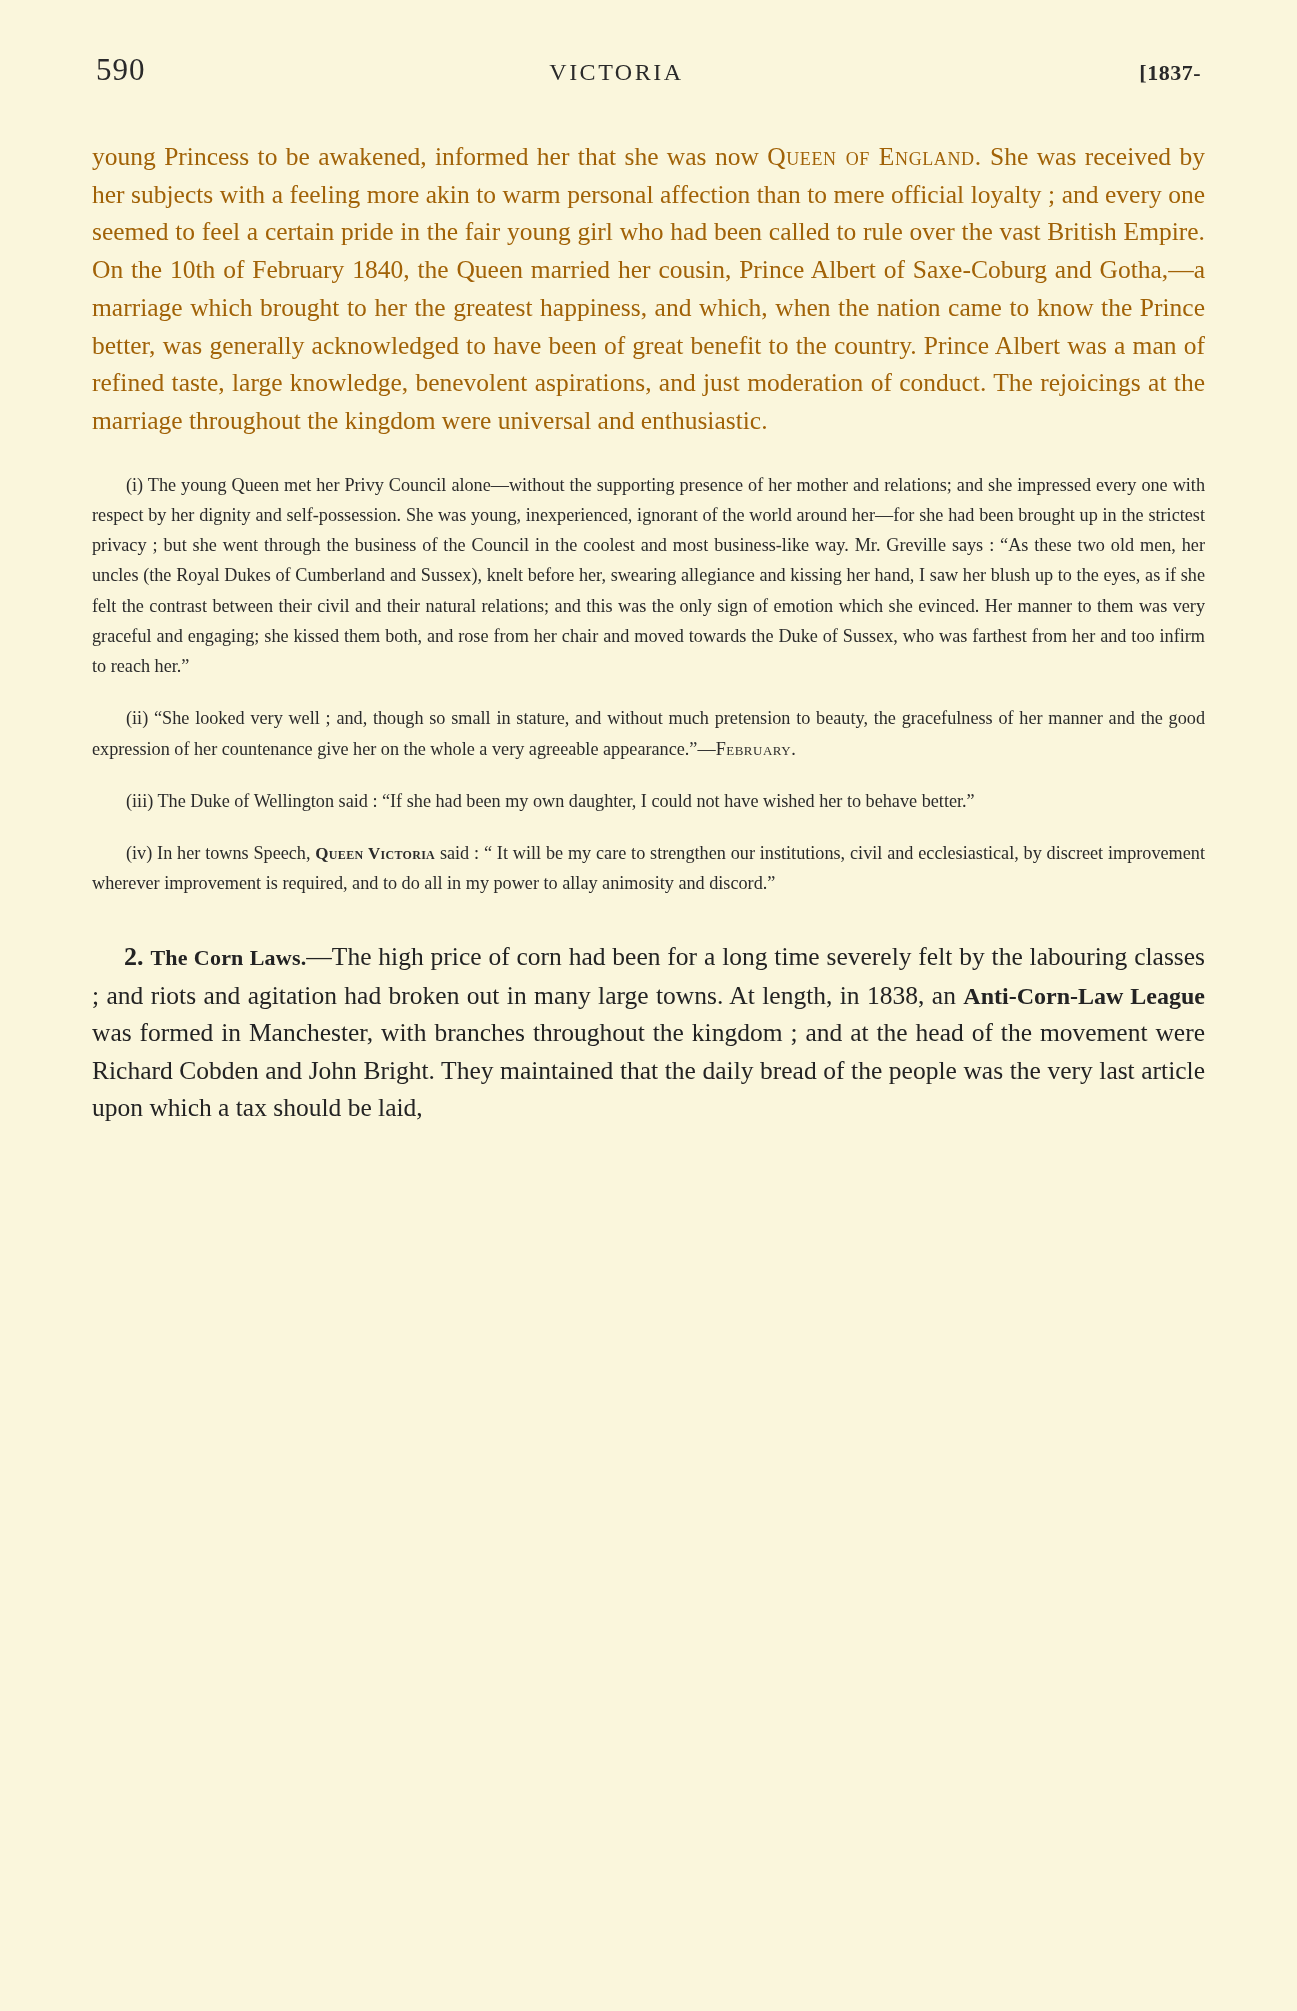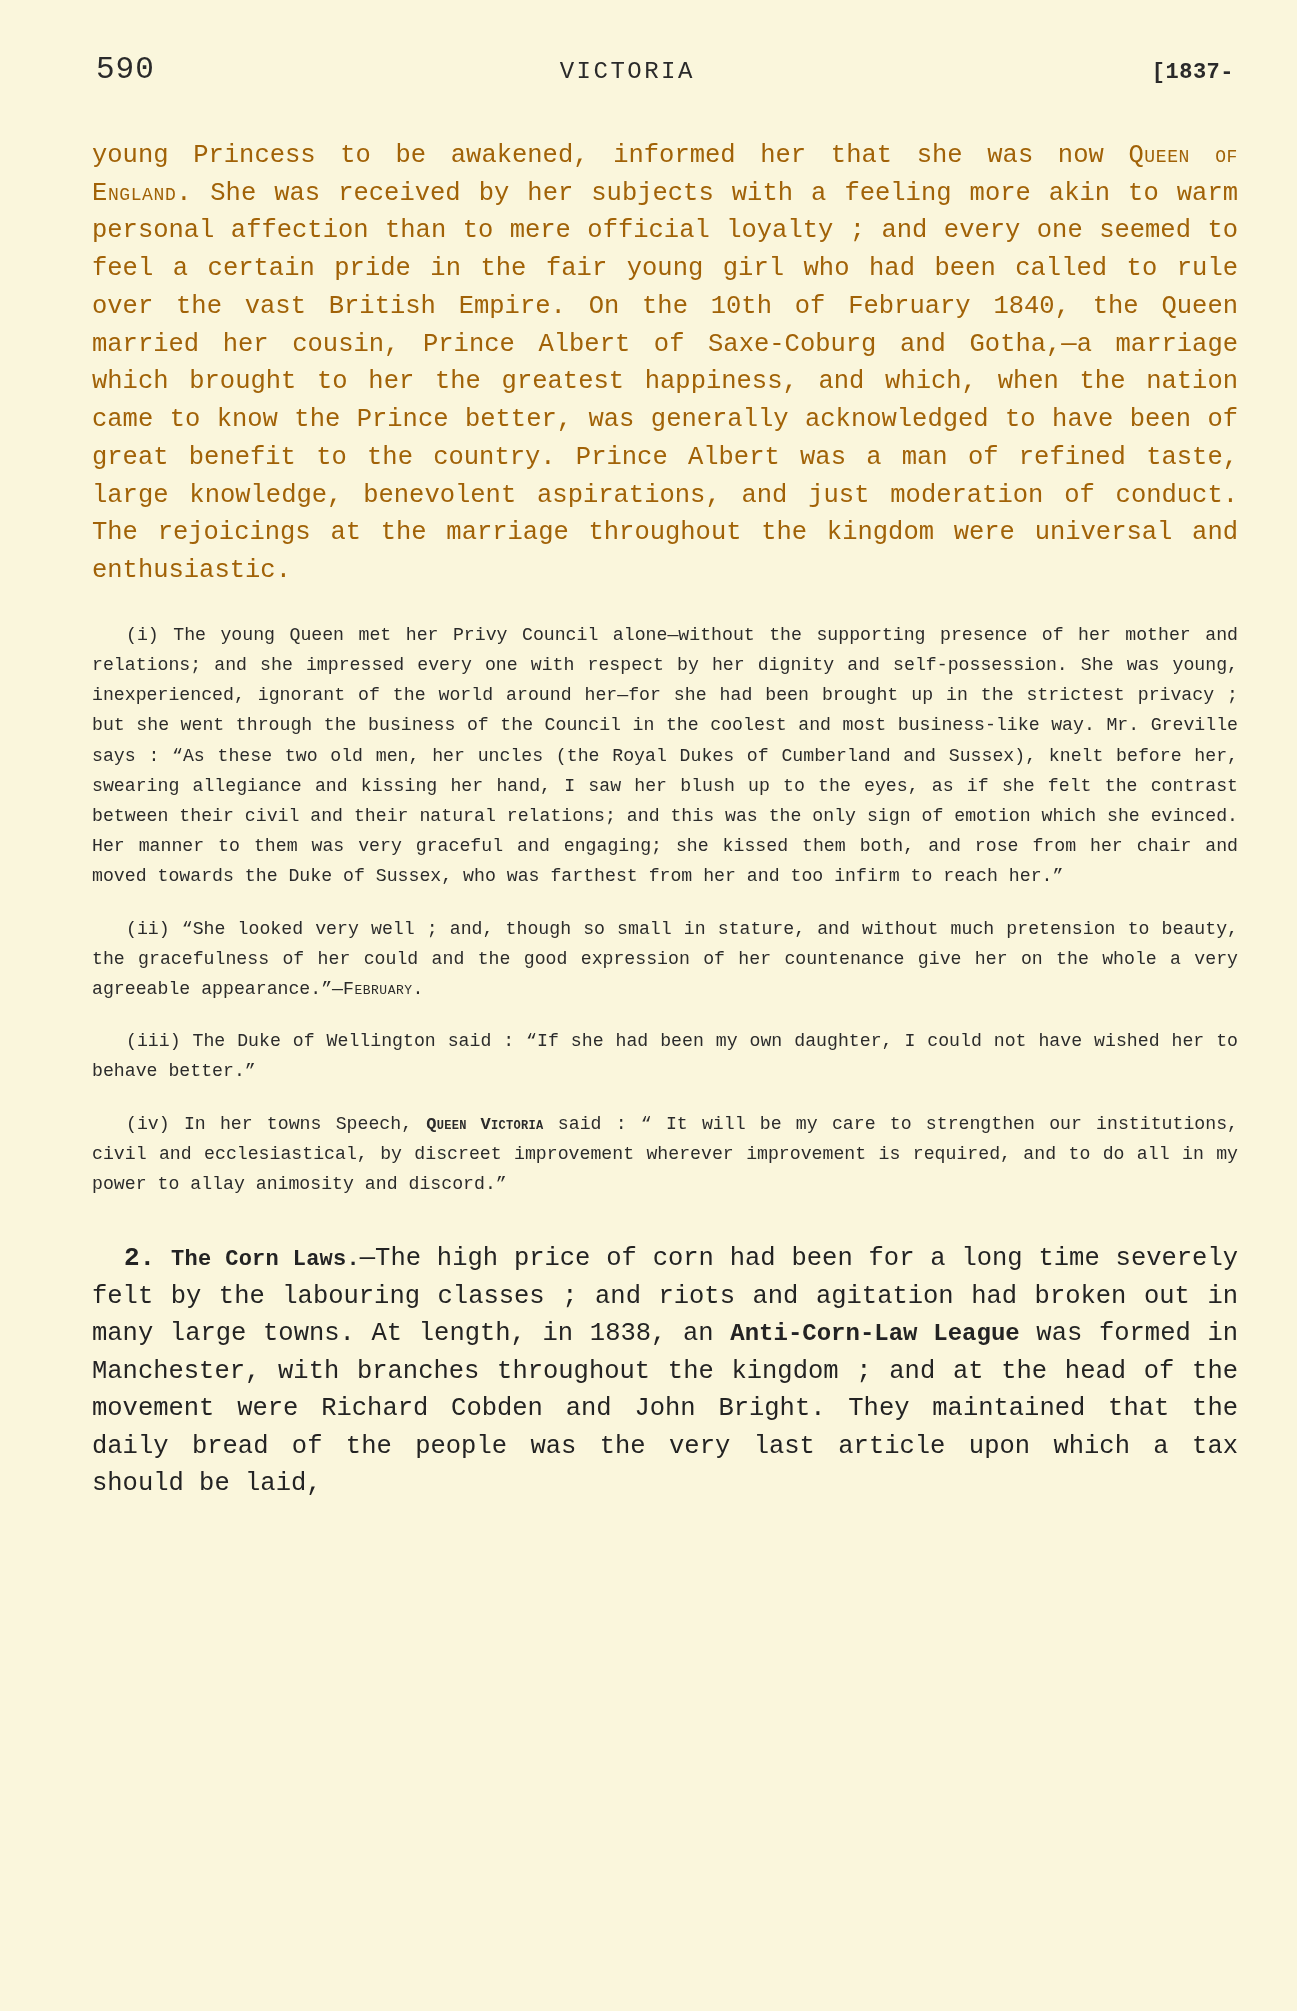--- a/index.html
+++ b/index.html
@@ -12,22 +12,21 @@
     background: #faf6dc;
     font-family: "Liberation Serif", serif;
     color: #262626;
     overflow: hidden;
   }
   .page {
     position: relative;
     width: 1297px;
     height: 2011px;
     box-sizing: border-box;
-    padding: 48px 59px 0 92px;
-    font-family: Liberation Mono, monospace;
+    padding: 48px 92px 0 92px;
   }
   
   .running-head {
     display: flex;
     align-items: baseline;
     justify-content: space-between;
     margin: 0 4px 0 4px;
     padding-top: 4px;
   }
   .folio {
@@ -127,21 +126,21 @@
   </div>
 
   <div class="body-block">
     <p><span>young Princess to be awakened, informed her that she was now </span><span class="smallcaps">Queen of England.</span><span> She was received by her subjects with a feeling more akin to warm personal affection than to mere official loyalty ; and every one seemed to feel a certain pride in the fair young girl who had been called to rule over the vast British Empire.  On the 10th of February 1840, the Queen married her cousin, Prince Albert of Saxe-Coburg and Gotha,—a marriage which brought to her the greatest happiness, and which, when the nation came to know the Prince better, was generally acknowledged to have been of great benefit to the country.  Prince Albert was a man of refined taste, large knowledge, benevolent aspirations, and just moderation of conduct.  The rejoicings at the marriage throughout the kingdom were universal and enthusiastic.</span></p>
   </div>
 
   <div class="notes">
 
     <p><span>(i)</span><span> The young Queen met her Privy Council alone—without the supporting presence of her mother and relations; and she impressed every one with respect by her dignity and self-possession.  She was young, inexperienced, ignorant of the world around her—for she had been brought up in the strictest privacy ; but she went through the business of the Council in the coolest and most business-like way.  Mr. Greville says : “As these two old men, her uncles (the Royal Dukes of Cumberland and Sussex), knelt before her, swearing allegiance and kissing her hand, I saw her blush up to the eyes, as if she felt the contrast between their civil and their natural relations; and this was the only sign of emotion which she evinced.  Her manner to them was very graceful and engaging; she kissed them both, and rose from her chair and moved towards the Duke of Sussex, who was farthest from her and too infirm to reach her.”</span></p>
 
-    <p><span>(ii)</span><span> “She looked very well ; and, though so small in stature, and without much pretension to beauty, the gracefulness of her could and the good expression of her countenance give her on the whole a very agreeable appearance.”—</span><span class="note-sc">February.</span></p>
+    <p><span>(ii)</span><span> “She looked very well ; and, though so small in stature, and without much pretension to beauty, the gracefulness of her manner and the good expression of her countenance give her on the whole a very agreeable appearance.”—</span><span class="note-sc">February.</span></p>
 
     <p><span>(iii)</span><span> The Duke of Wellington said : “If she had been my own daughter, I could not have wished her to behave better.”</span></p>
 
     <p><span>(iv)</span><span> In her towns Speech, </span><span class="note-bold-sc">Queen Victoria</span><span> said : “ It will be my care to strengthen our institutions, civil and ecclesiastical, by discreet improvement wherever improvement is required, and to do all in my power to allay animosity and discord.”</span></p>
 
   </div>
 
   <div class="section-block">
     <p><span class="section-num">2.</span> <span class="section-title">The Corn Laws.</span><span>—The high price of corn had been for a long time severely felt by the labouring classes ; and riots and agitation had broken out in many large towns.  At length, in 1838, an </span><span class="kw-bold">Anti-Corn-Law League</span><span> was formed in Manchester, with branches throughout the kingdom ; and at the head of the movement were Richard Cobden and John Bright.  They maintained that the daily bread of the people was the very last article upon which a tax should be laid,</span></p>
   </div>

